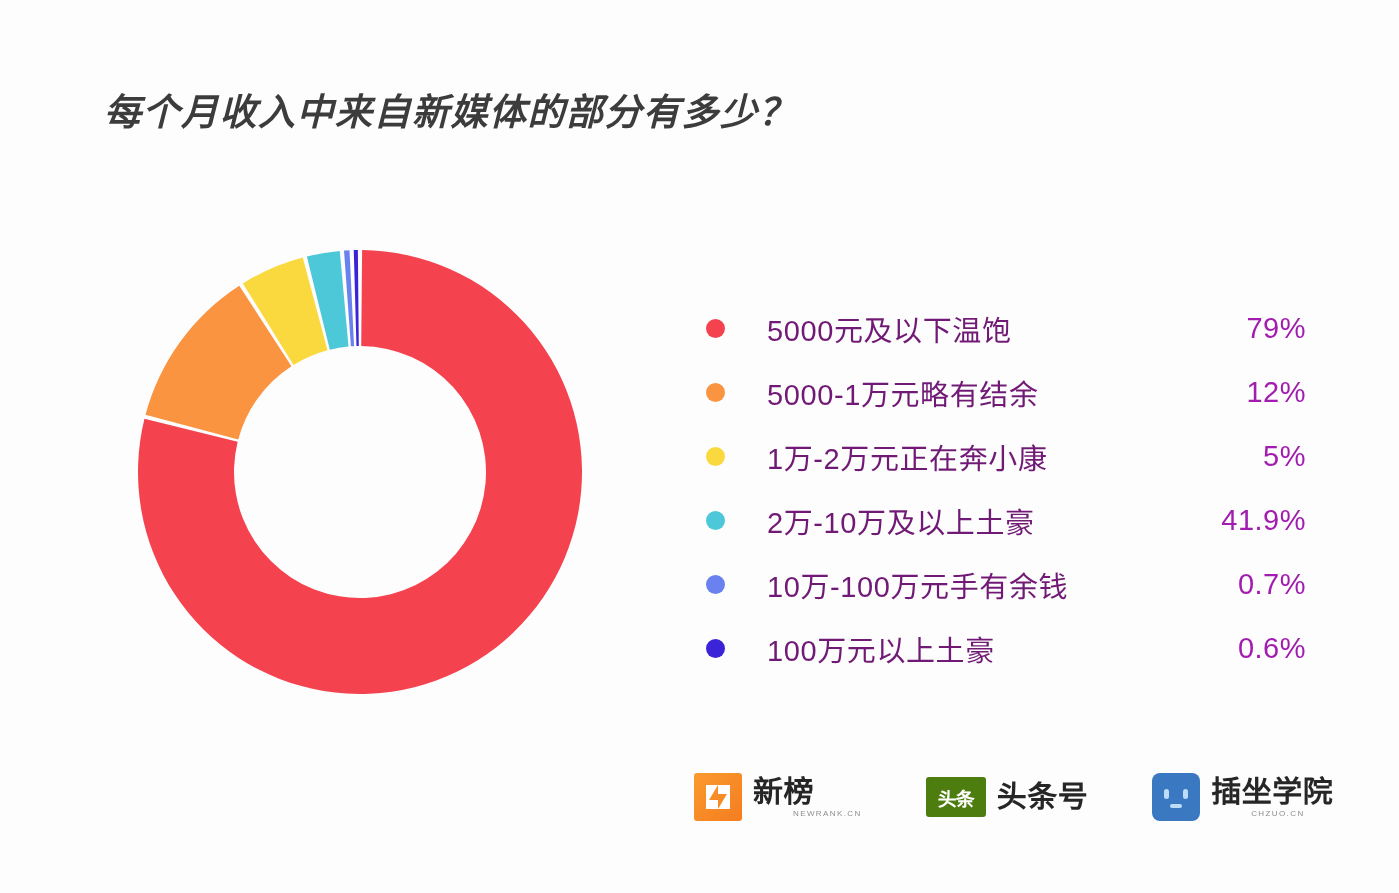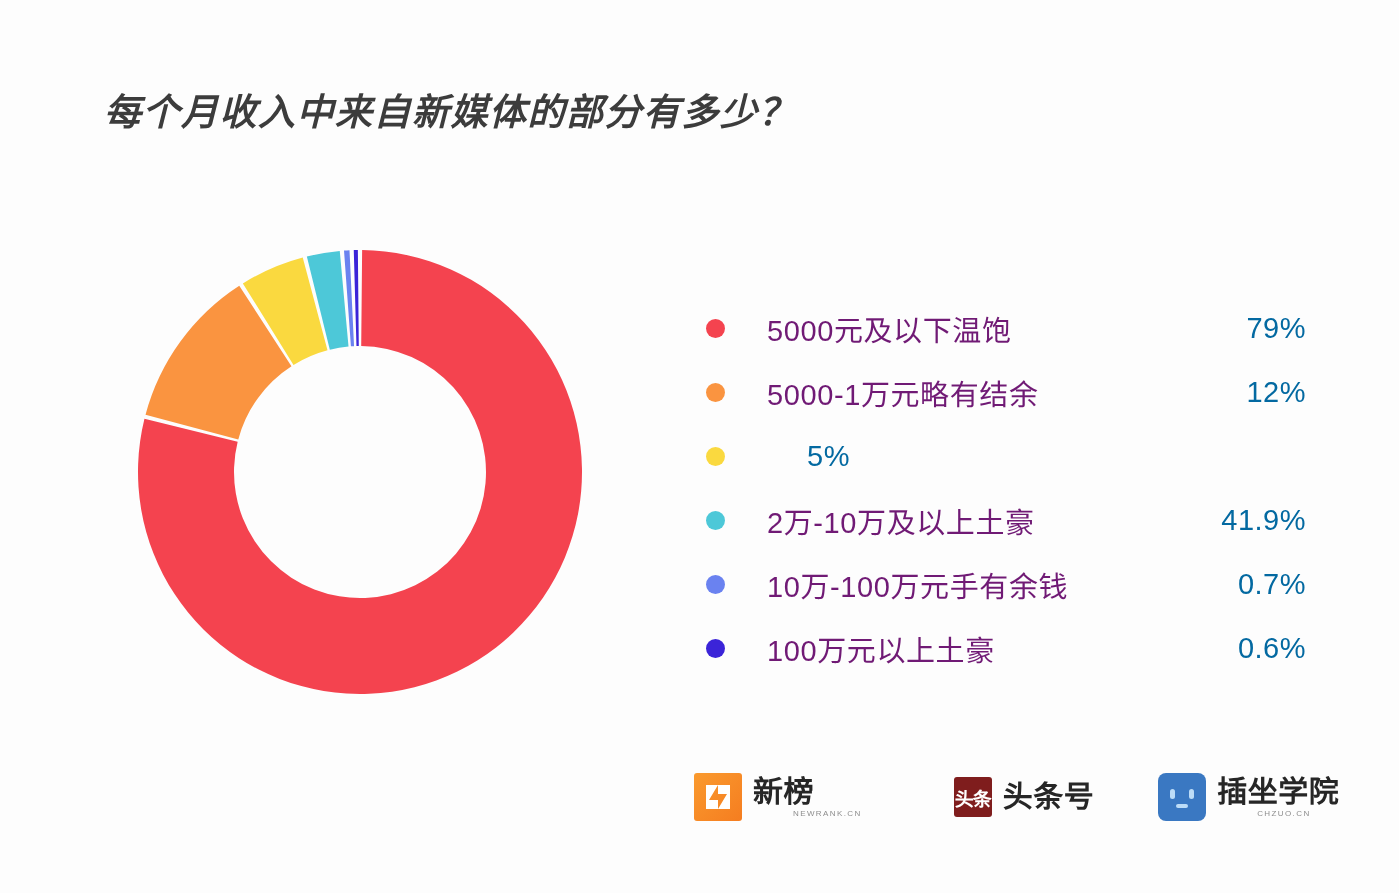--- a/index.html
+++ b/index.html
@@ -75,21 +75,21 @@
     font-size: 29px;
     color: #701a75;
     letter-spacing: 0.6px;
     white-space: nowrap;
   }
   .legend-value {
     flex: 0 0 auto;
     width: 125px;
     text-align: right;
     font-size: 29px;
-    color: #0369a1;
+    color: #a21caf;
     letter-spacing: 0.5px;
   }
 
   
   .footer-logos {
     position: absolute;
     left: 694px;
     top: 773px;
     display: flex;
     align-items: center;
@@ -134,27 +134,26 @@
   }
   .logo-en {
     font-size: 8px;
     color: #8d8d8d;
     letter-spacing: 1.4px;
     margin-top: 2px;
     white-space: nowrap;
     padding-left: 40px;
   }
   .mark-toutiao {
-    width: 38px;
+    width: 60px;
     height: 40px;
-    background: #7f1d1d;
+    background: #4d7c0f;
     border-radius: 3px;
     position: relative;
     overflow: hidden;
-    margin-left: 28px;
   }
   .mark-toutiao .tt-cn {
     position: absolute;
     inset: 0;
     display: flex;
     align-items: center;
     justify-content: center;
     color: #ffffff;
     font-size: 19px;
     font-weight: 700;
@@ -213,20 +212,21 @@
       <span class="legend-label">5000元及以下温饱</span>
       <span class="legend-value">79%</span>
     </div>
     <div class="legend-row">
       <span class="legend-dot" style="background: rgb(250, 148, 64);"></span>
       <span class="legend-label">5000-1万元略有结余</span>
       <span class="legend-value">12%</span>
     </div>
     <div class="legend-row">
       <span class="legend-dot" style="background: rgb(250, 217, 63);"></span>
+      <span class="legend-label">1万-2万元正在奔小康</span>
       <span class="legend-value">5%</span>
     </div>
     <div class="legend-row">
       <span class="legend-dot" style="background: rgb(77, 200, 216);"></span>
       <span class="legend-label">2万-10万及以上土豪</span>
       <span class="legend-value">41.9%</span>
     </div>
     <div class="legend-row">
       <span class="legend-dot" style="background: rgb(106, 130, 240);"></span>
       <span class="legend-label">10万-100万元手有余钱</span>

